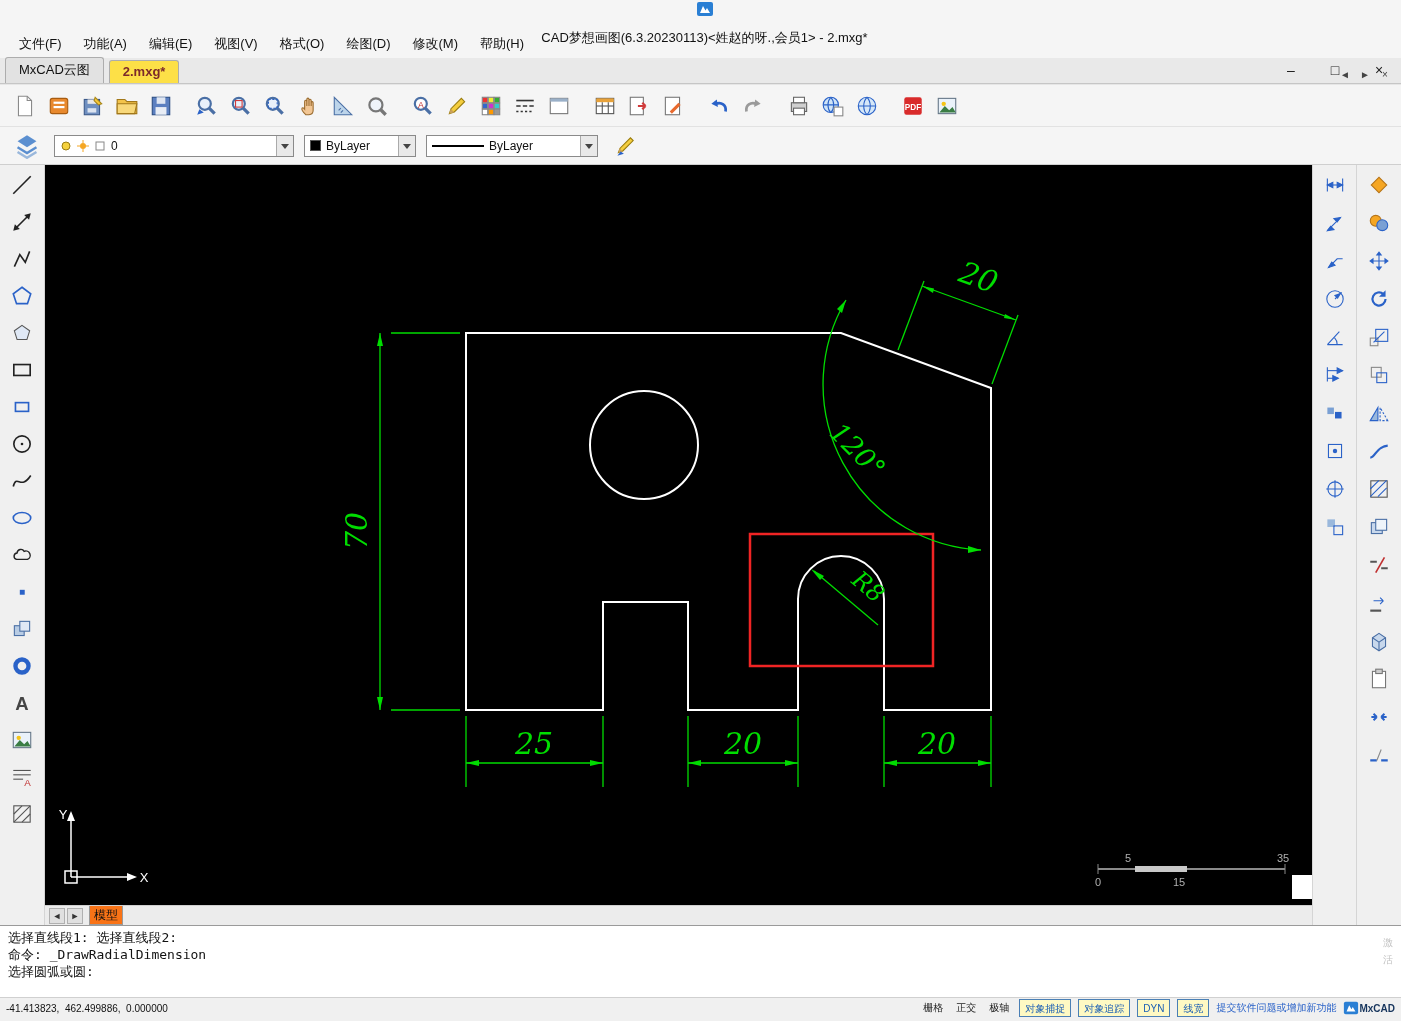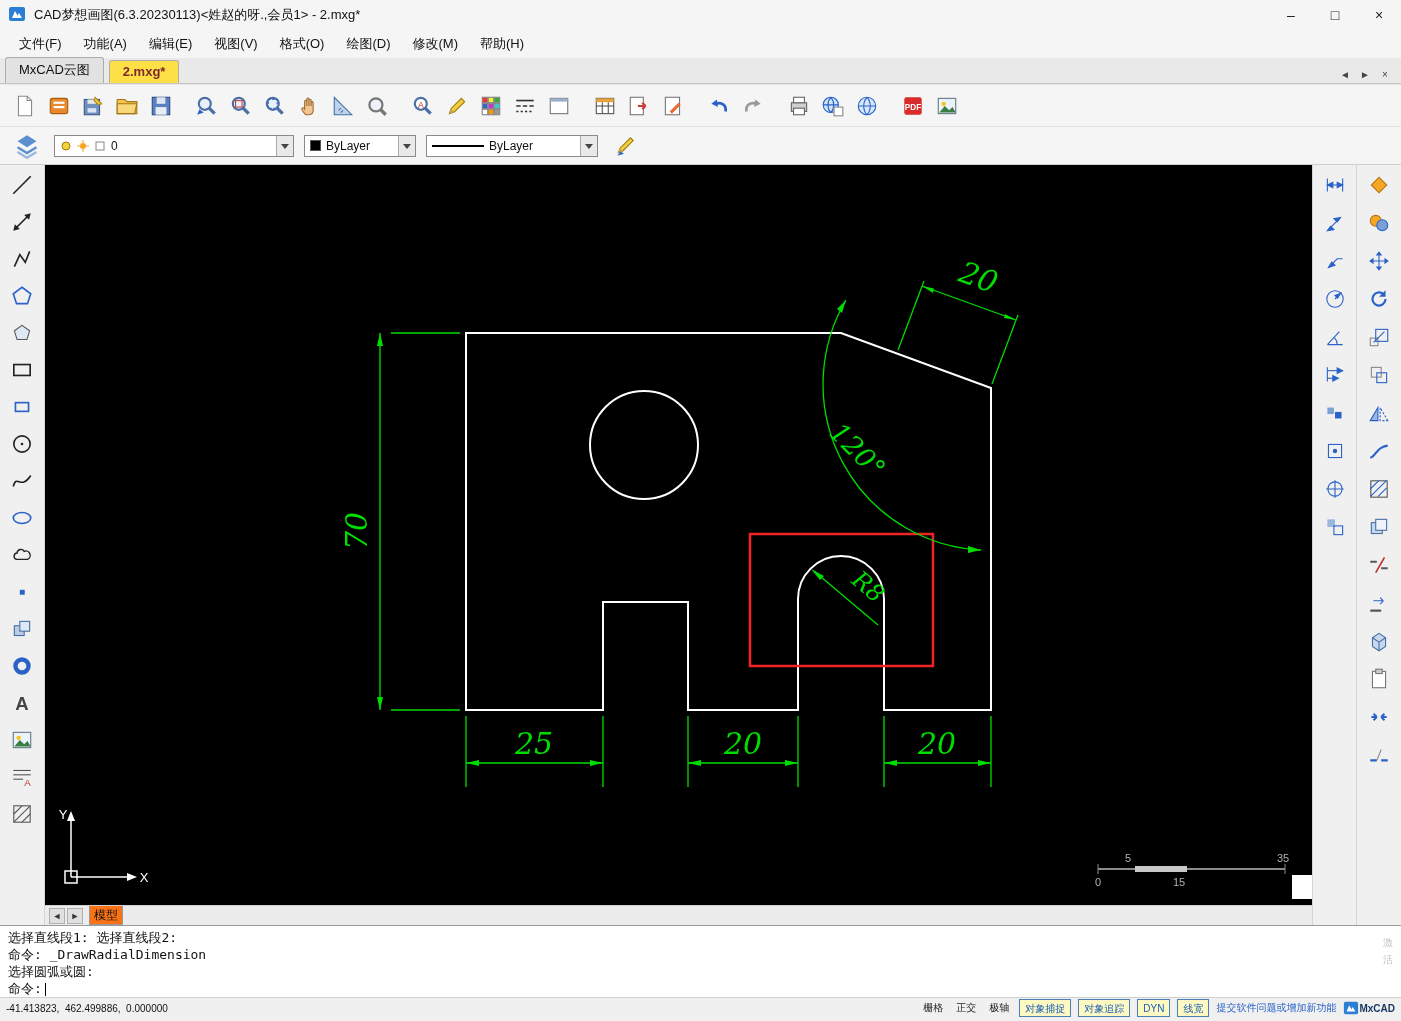--- a/index.html
+++ b/index.html
@@ -1,20 +1,20 @@
 <!DOCTYPE html>
 <html><head>
 <meta charset="utf-8">
 <style>
   * { box-sizing: border-box; margin: 0; padding: 0; }
   html,body { width:1401px; height:1021px; overflow:hidden;
     font-family:"Liberation Sans","DejaVu Sans",sans-serif; font-size:13px; background:#f0f0f0; color:#111; }
 
   
-  .titlebar { height:30px; display:flex; align-items:center; background:#f5f5f5; padding-left:8px; gap:8px; }
+  .titlebar { height:30px; display:flex; align-items:center; background:#f5f5f5; padding-left:8px; gap:8px;flex-direction:column; }
   .title-text { white-space:nowrap; }
   .win-controls { margin-left:auto; display:flex; }
   .win-btn { width:44px; height:30px; display:flex; align-items:center; justify-content:center; font-size:14px; color:#222; }
 
   
   .menubar { height:28px; display:flex; align-items:center; background:#f5f5f5; padding-left:8px; }
   .menu-item { padding:4px 11px; cursor:default; }
 
   
   .tabbar { height:26px; display:flex; align-items:flex-end; background:#e9e9e9; border-bottom:1px solid #c6c6c6; }
@@ -708,21 +708,20 @@
           <path d="M9 16l4-10" stroke="#888"></path>
         </svg>
       </span>
   </div>
 </div>
 
 <div class="cmd">
   <div class="cmd-line">选择直线段1: 选择直线段2:</div>
   <div class="cmd-line">命令: _DrawRadialDimension</div>
   <div class="cmd-line">选择圆弧或圆:</div>
-  <div class="cmd-line"><span>命令:</span><span class="caret"></span></div>
   <div class="watermark">激活</div>
 </div>
 
 <div class="statusbar">
   <span class="coords">-41.413823,  462.499886,  0.000000</span>
   <span class="sb-spacer"></span>
   <span class="toggle">栅格</span>
   <span class="toggle">正交</span>
   <span class="toggle">极轴</span>
   <span class="toggle-boxed">对象捕捉</span>

